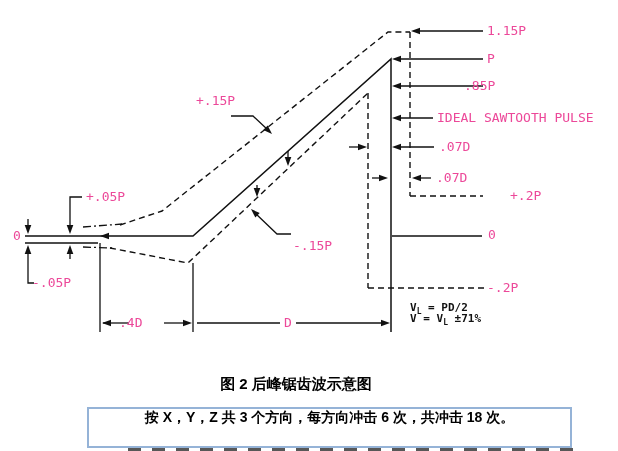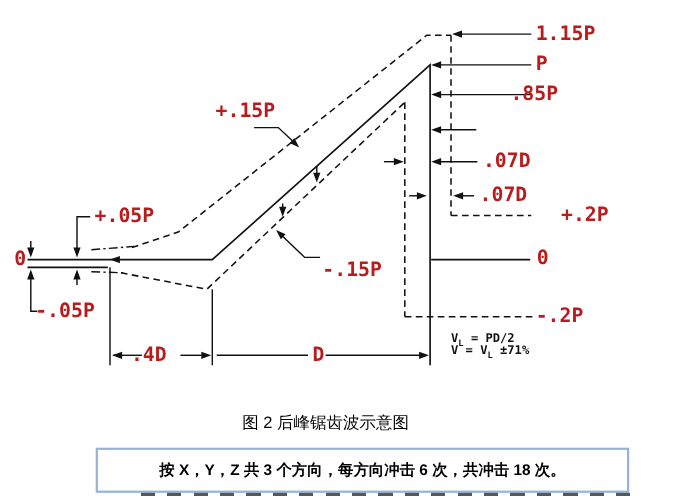--- a/index.html
+++ b/index.html
@@ -1,29 +1,29 @@
 <!DOCTYPE html>
 <html><head>
 <meta charset="utf-8">
 <style>
   html,body{margin:0;padding:0;background:#ffffff;}
   #page{position:relative;width:618px;height:451px;background:#fff;overflow:hidden;
         font-family:"DejaVu Sans Mono","Liberation Mono",monospace;}
   svg{position:absolute;left:0;top:0;}
   .lbl{position:absolute;font-family:"DejaVu Sans Mono","Liberation Mono",monospace;
-       font-weight:bold;font-size:18px;line-height:12px;color:#b91c1c;white-space:pre;}
+       font-weight:normal;font-size:13px;line-height:12px;color:#ec4899;white-space:pre;}
   .formula{position:absolute;font-family:"DejaVu Sans Mono","Liberation Mono",monospace;
        font-weight:bold;font-size:11px;line-height:11px;color:#111;white-space:pre;}
   .formula sub{font-size:8px;line-height:8px;}
   .caption{position:absolute;left:0;top:375px;width:592px;text-align:center;
-       font-family:"Liberation Sans","DejaVu Sans",sans-serif;font-weight:normal;
+       font-family:"Liberation Sans","DejaVu Sans",sans-serif;font-weight:bold;
        font-size:15px;color:#000;}
   .note-box{position:absolute;left:87px;top:407px;width:485px;height:41px;
        box-sizing:border-box;border:2px solid #95b3d7;background:#fff;
-       display:flex;align-items:center;justify-content:center;}
+       display:flex;align-items:flex-start;justify-content:center;}
   .note-box .note-text{font-family:"Liberation Sans","DejaVu Sans",sans-serif;
        font-weight:600;font-size:14px;color:#000;white-space:nowrap;}
   .clipped-strip{position:absolute;left:128px;top:448px;width:455px;height:3px;
        background:repeating-linear-gradient(90deg,#3a3a3a 0 13px,transparent 13px 24px);
        opacity:.85;}
 </style>
 </head>
 <body>
 
 <div id="page">
@@ -117,20 +117,21 @@
   <span class="lbl" style="left:196px;top:95px">+.15P</span>
   <span class="lbl" style="left:293px;top:240px">-.15P</span>
   <span class="lbl" style="left:86px;top:191px">+.05P</span>
   <span class="lbl" style="left:13px;top:230px">0</span>
   <span class="lbl" style="left:32px;top:277px">-.05P</span>
   <span class="lbl" style="left:119px;top:317px">.4D</span>
   <span class="lbl" style="left:284px;top:317px">D</span>
   <span class="lbl" style="left:487px;top:25px">1.15P</span>
   <span class="lbl" style="left:487px;top:53px">P</span>
   <span class="lbl" style="left:464px;top:80px">.85P</span>
+  <span class="lbl" style="left:437px;top:112px">IDEAL SAWTOOTH PULSE</span>
   <span class="lbl" style="left:439px;top:141px">.07D</span>
   <span class="lbl" style="left:436px;top:172px">.07D</span>
   <span class="lbl" style="left:510px;top:190px">+.2P</span>
   <span class="lbl" style="left:488px;top:229px">0</span>
   <span class="lbl" style="left:487px;top:282px">-.2P</span>
 
   <div class="formula" style="left:410px;top:302px"><span>V</span><sub>L</sub><span> = PD/2</span></div>
   <div class="formula" style="left:410px;top:313px"><span>V = V</span><sub>L</sub><span> ±71%</span></div>
 
   <div class="caption">图 2 后峰锯齿波示意图</div>

